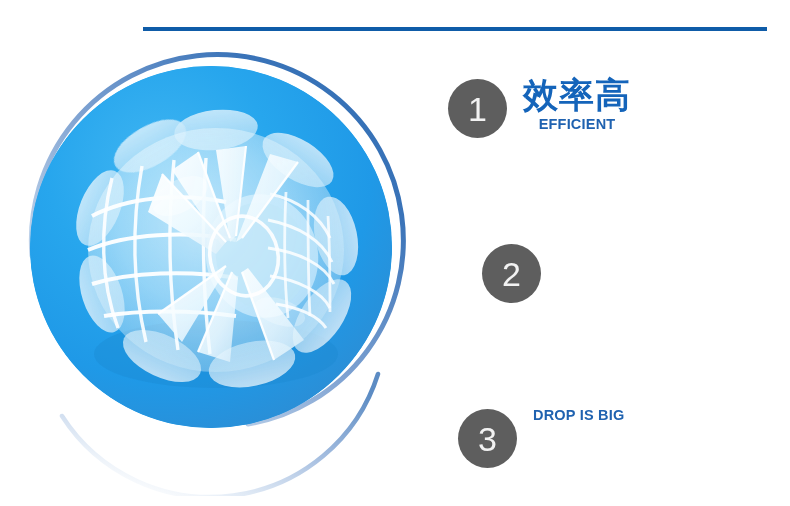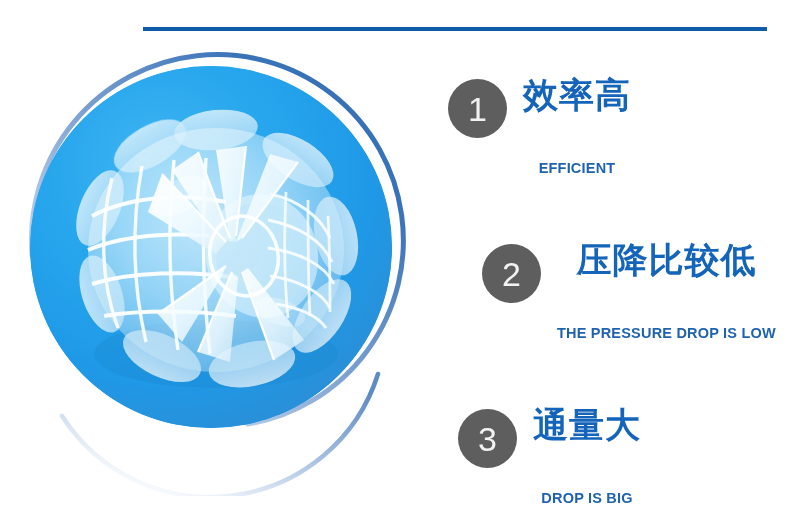--- a/index.html
+++ b/index.html
@@ -98,21 +98,20 @@
     font-size:34px;
     font-weight:400;
     line-height:1;
     font-family:"Liberation Sans","DejaVu Sans",sans-serif;
   }
   .feature-text {
     margin-left:16px;
     display:flex;
     flex-direction:column;
     align-items:center;
-    gap:44px;
   }
   .feature-cn {
     color:#1464ba;
     font-size:35px;
     font-weight:bold;
     letter-spacing:1px;
     line-height:1.12;
     white-space:nowrap;
     font-family:"DejaVu Sans","Liberation Sans",sans-serif;
   }
@@ -277,30 +276,25 @@
       <div class="feature-text">
         <span class="feature-cn">效率高</span>
         <span class="feature-en">EFFICIENT</span>
       </div>
     </div>
 
     <div class="feature feature-2">
       <div class="num-circle">
         <span class="num-circle-text">2</span>
       </div>
-      <div class="feature-text">
-        <span class="feature-cn">压降比较低</span>
-        <span class="feature-en">THE PRESSURE DROP IS LOW</span>
-      </div>
     </div>
 
     <div class="feature feature-3">
       <div class="num-circle">
         <span class="num-circle-text">3</span>
       </div>
       <div class="feature-text">
-        <span class="feature-cn">通量大</span>
         <span class="feature-en">DROP IS BIG</span>
       </div>
     </div>
 
   </div>
 </div>
 
 </body></html>

